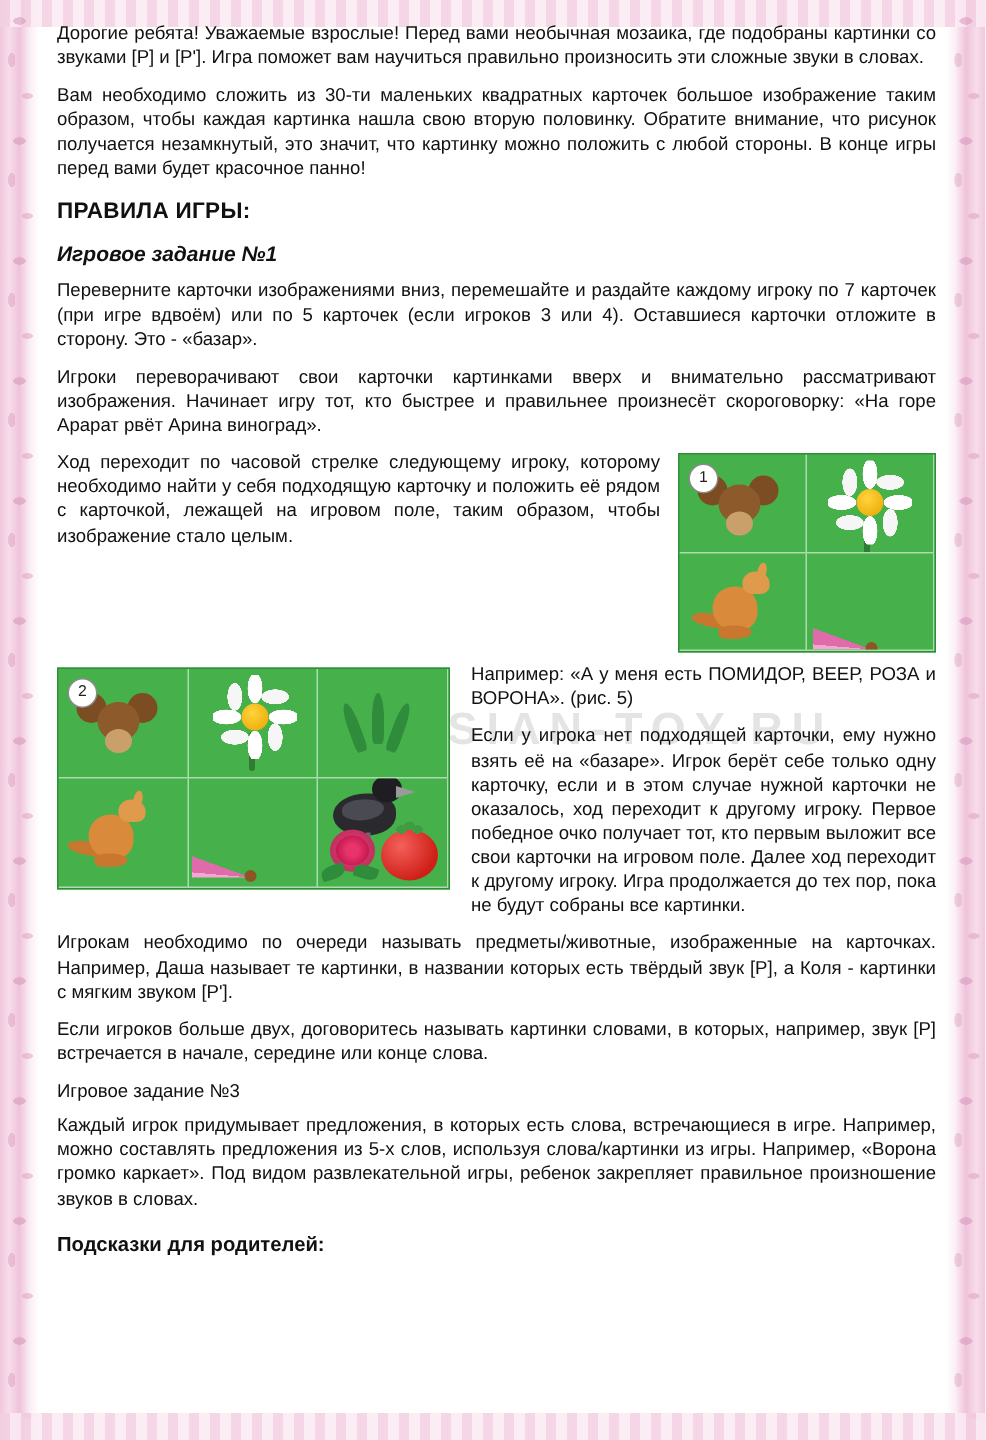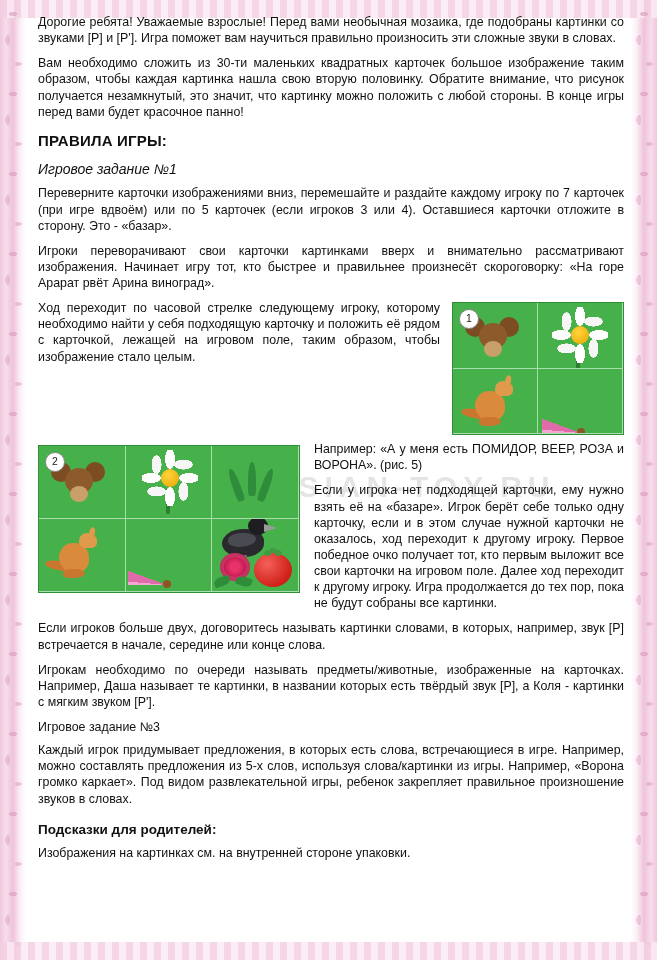--- a/index.html
+++ b/index.html
@@ -85,32 +85,32 @@
     margin: 0 0 9px 0;
   }
   .h-rules {
     font-size: 15px;
     font-weight: bold;
     margin: 11px 0 8px 0;
     letter-spacing: .2px;
   }
   .h-task {
     font-size: 14px;
-    font-weight: normal;
+    font-weight: bold;
     font-style: italic;
     margin: 10px 0 7px 0;
   }
   .h-task-plain {
     font-size: 12.4px;
     margin: 8px 0 7px 0;
   }
   .h-hints {
     font-size: 13.5px;
     font-weight: bold;
-    margin: 14px 0 7px 0;
+    margin: 14px 0 19px 0;
   }
 
   
   .fig {
     position: relative;
     background: #46b14a;
     border: 1px solid #2f8f36;
     box-sizing: border-box;
     overflow: hidden;
   }
@@ -460,22 +460,21 @@
         </div>
       </div>
     </div>
   </div>
 
   <p>Например: «А у меня есть ПОМИДОР, ВЕЕР, РОЗА и ВОРОНА». (рис. 5)</p>
   <p>Если у игрока нет подходящей карточки, ему нужно взять её на «базаре». Игрок берёт себе только одну карточку, если и в этом случае нужной карточки не оказалось, ход переходит к другому игроку. Первое победное очко получает тот, кто первым выложит все свои карточки на игровом поле. Далее ход переходит к другому игроку. Игра продолжается до тех пор, пока не будут собраны все картинки.</p>
 
   <div class="clearfix"></div>
 
+  <p>Игрокам необходимо по очереди называть предметы/животные, изображенные на карточках. Например, Даша называет те картинки, в названии которых есть твёрдый звук [Р], а Коля - картинки с мягким звуком [Р'].</p>
   <p>Если игроков больше двух, договоритесь называть картинки словами, в которых, например, звук [Р] встречается в начале, середине или конце слова.</p>
-  <p>Игрокам необходимо по очереди называть предметы/животные, изображенные на карточках. Например, Даша называет те картинки, в названии которых есть твёрдый звук [Р], а Коля - картинки с мягким звуком [Р'].</p>
 
   <div class="h-task-plain">Игровое задание №3</div>
   <p>Каждый игрок придумывает предложения, в которых есть слова, встречающиеся в игре. Например, можно составлять предложения из 5-х слов, используя слова/картинки из игры. Например, «Ворона громко каркает». Под видом развлекательной игры, ребенок закрепляет правильное произношение звуков в словах.</p>
 
   <div class="h-hints">Подсказки для родителей:</div>
-  <p>Изображения на картинках см. на внутренней стороне упаковки.</p>
 
 </div>
 
 </body></html>

